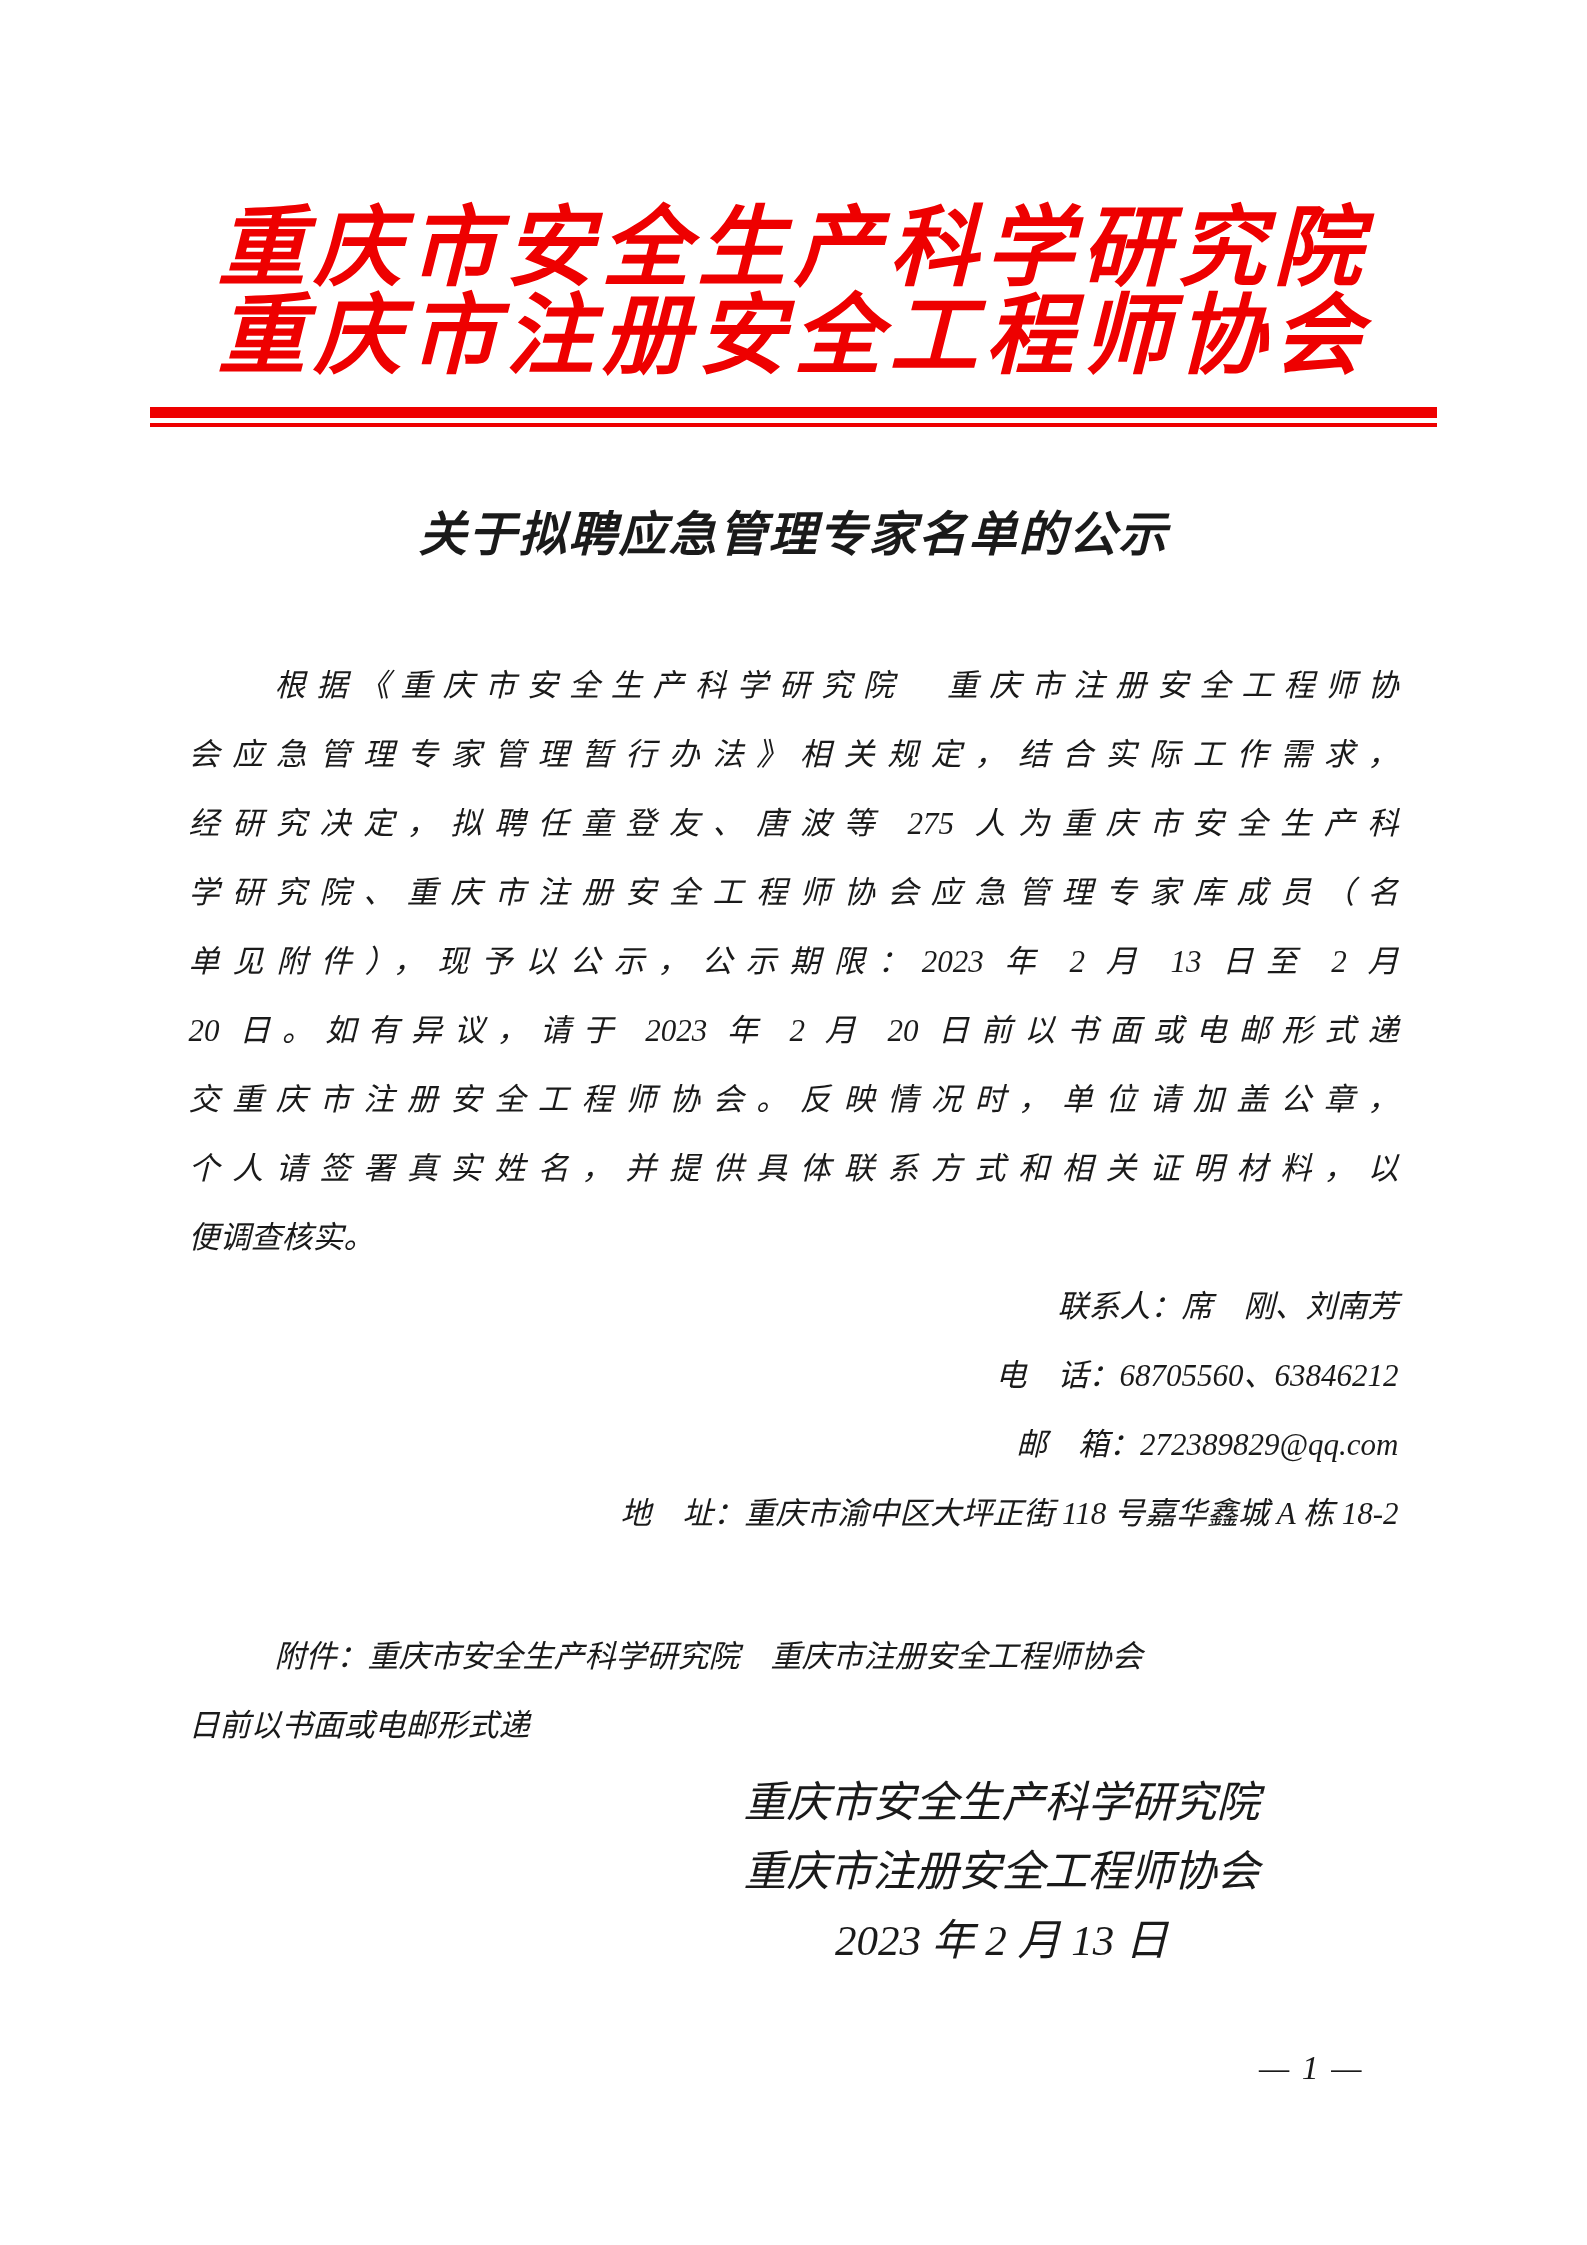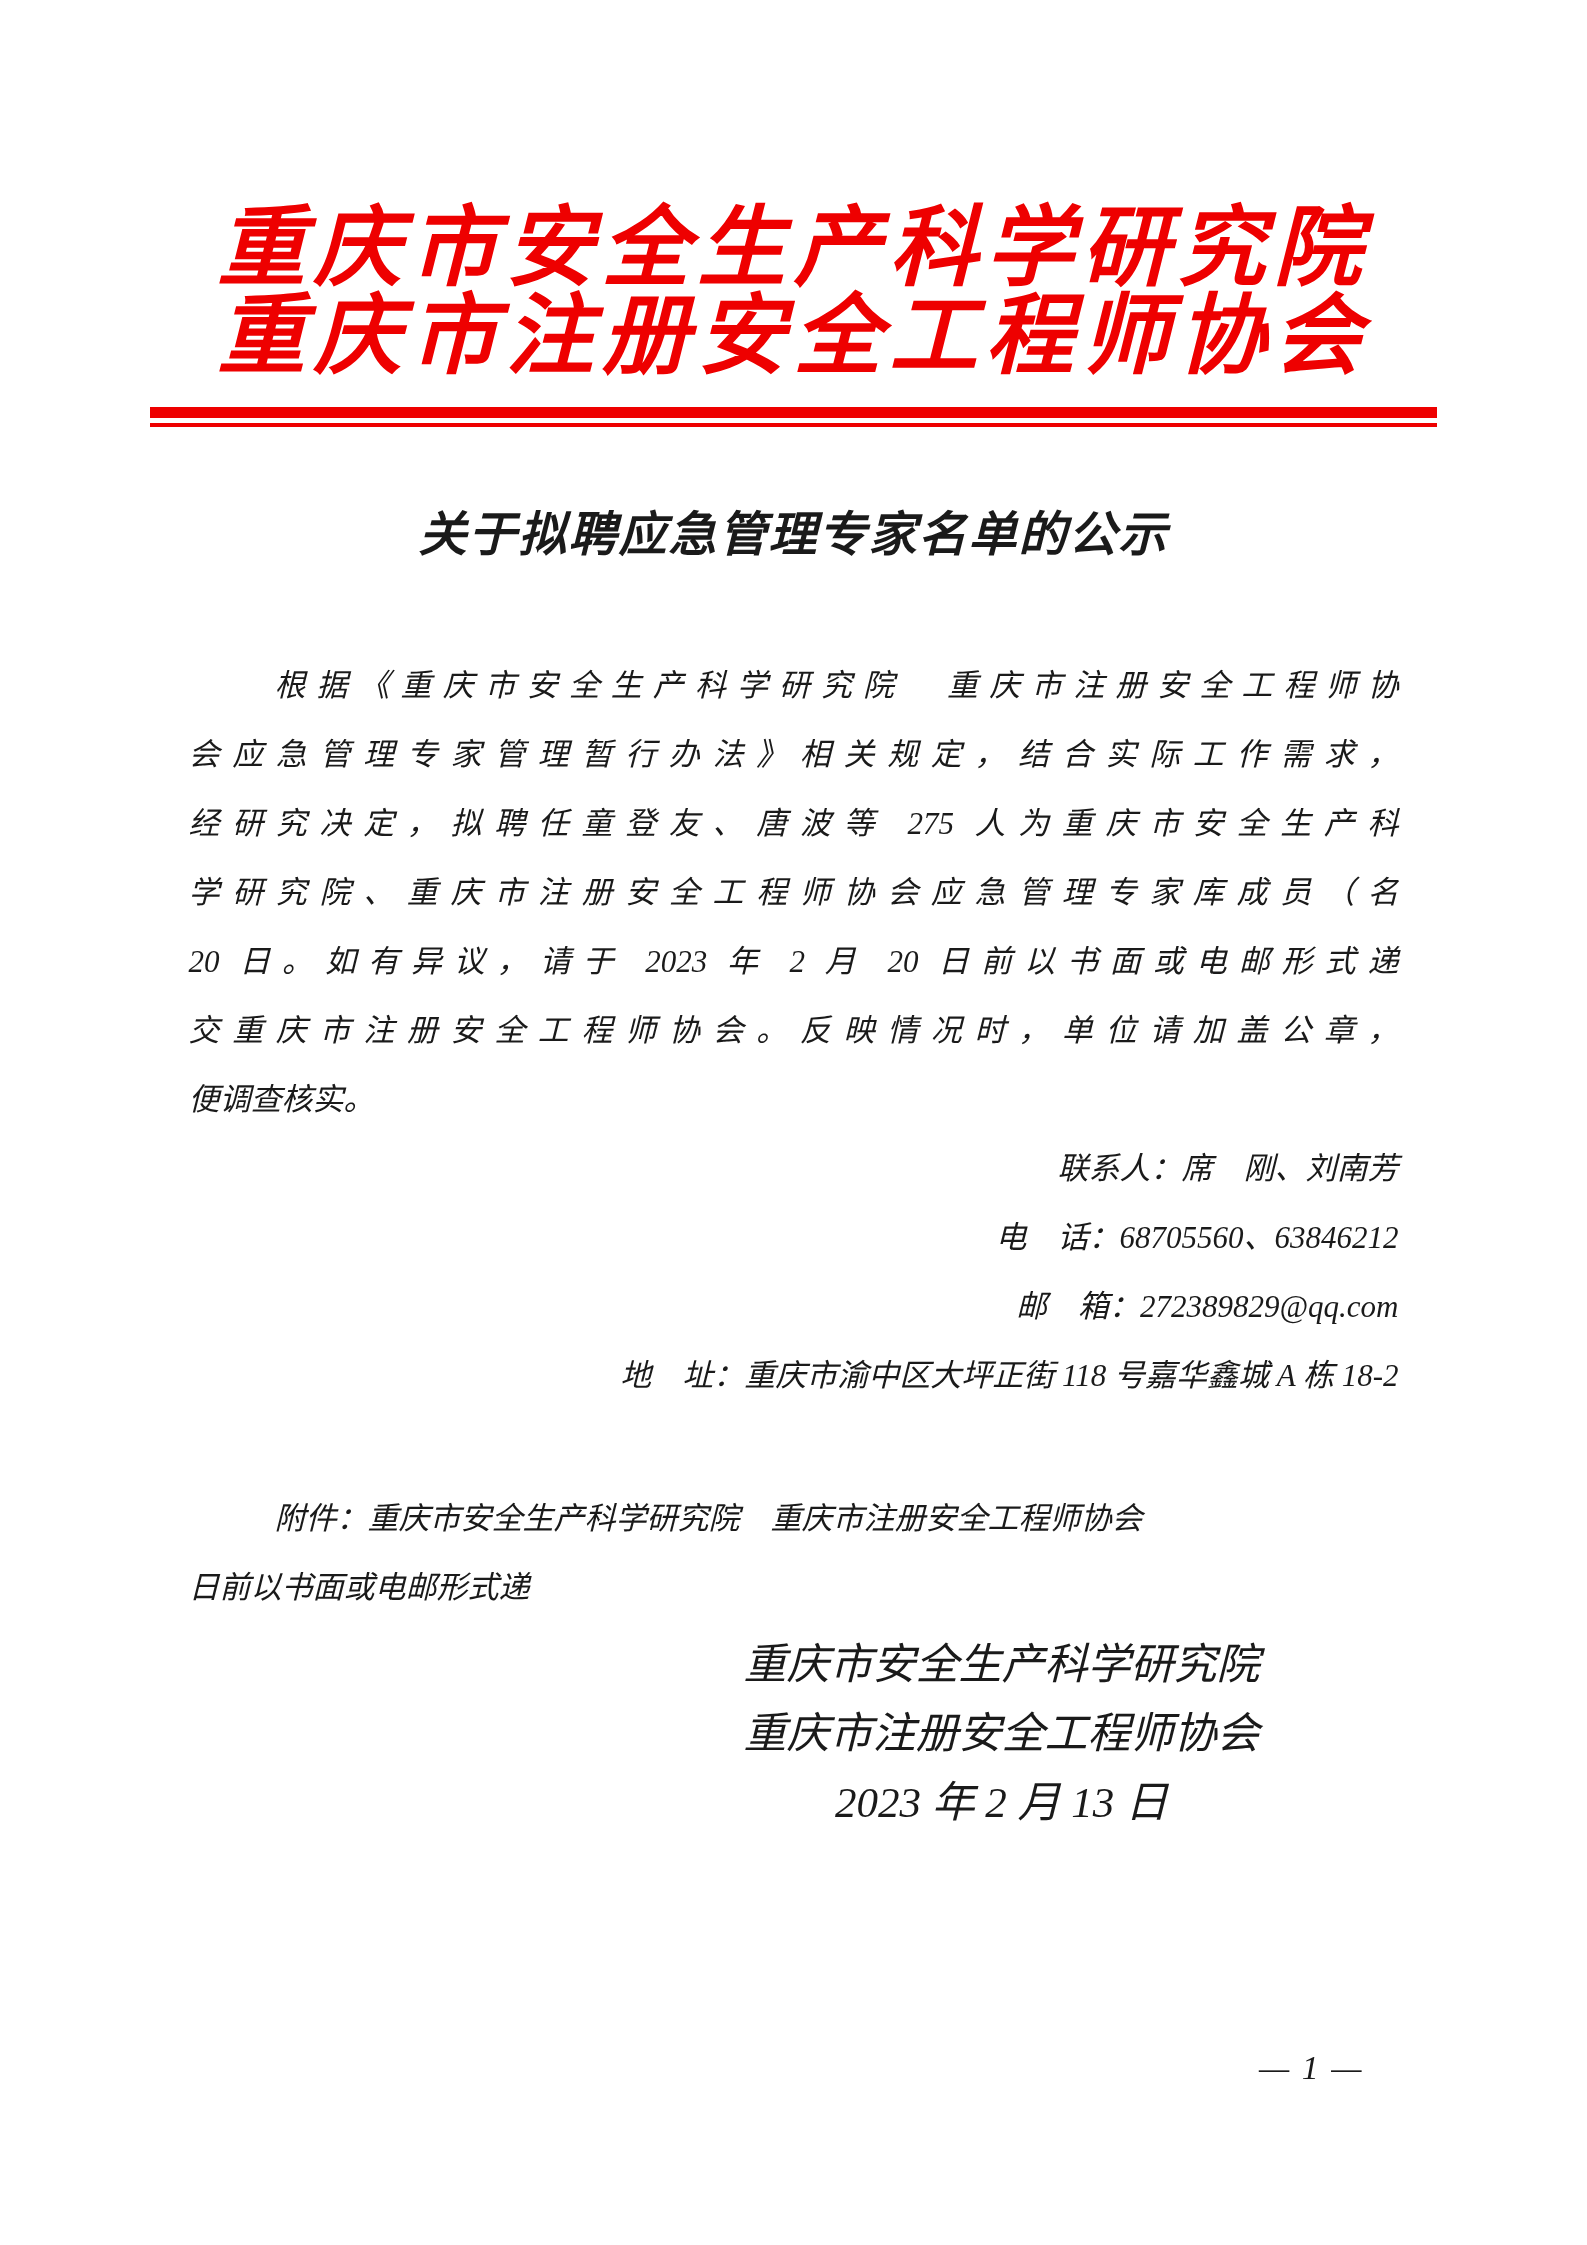--- a/index.html
+++ b/index.html
@@ -104,22 +104,24 @@
     <div class="rule-thin"></div>
   </div>
 
   <div class="doc-title">关于拟聘应急管理专家名单的公示</div>
 
   <div class="body-block">
     <div class="body-line indent">根据《重庆市安全生产科学研究院　重庆市注册安全工程师协</div>
     <div class="body-line">会应急管理专家管理暂行办法》相关规定，结合实际工作需求，</div>
     <div class="body-line">经研究决定，拟聘任童登友、唐波等 275 人为重庆市安全生产科</div>
     <div class="body-line">学研究院、重庆市注册安全工程师协会应急管理专家库成员（名</div>
+    <div class="body-line">单见附件），现予以公示，公示期限：2023 年 2 月 13 日至 2 月</div>
     <div class="body-line">20 日。如有异议，请于 2023 年 2 月 20 日前以书面或电邮形式递</div>
     <div class="body-line">交重庆市注册安全工程师协会。反映情况时，单位请加盖公章，</div>
+    <div class="body-line">个人请签署真实姓名，并提供具体联系方式和相关证明材料，以</div>
     <div class="body-line no-justify">便调查核实。</div>
 
     <div class="contacts">
       <div class="contact-row">
         <span>联系人：</span><span>席　刚、刘南芳</span>
       </div>
       <div class="contact-row">
         <span>电　话：</span><span>68705560、63846212</span>
       </div>
       <div class="contact-row">

